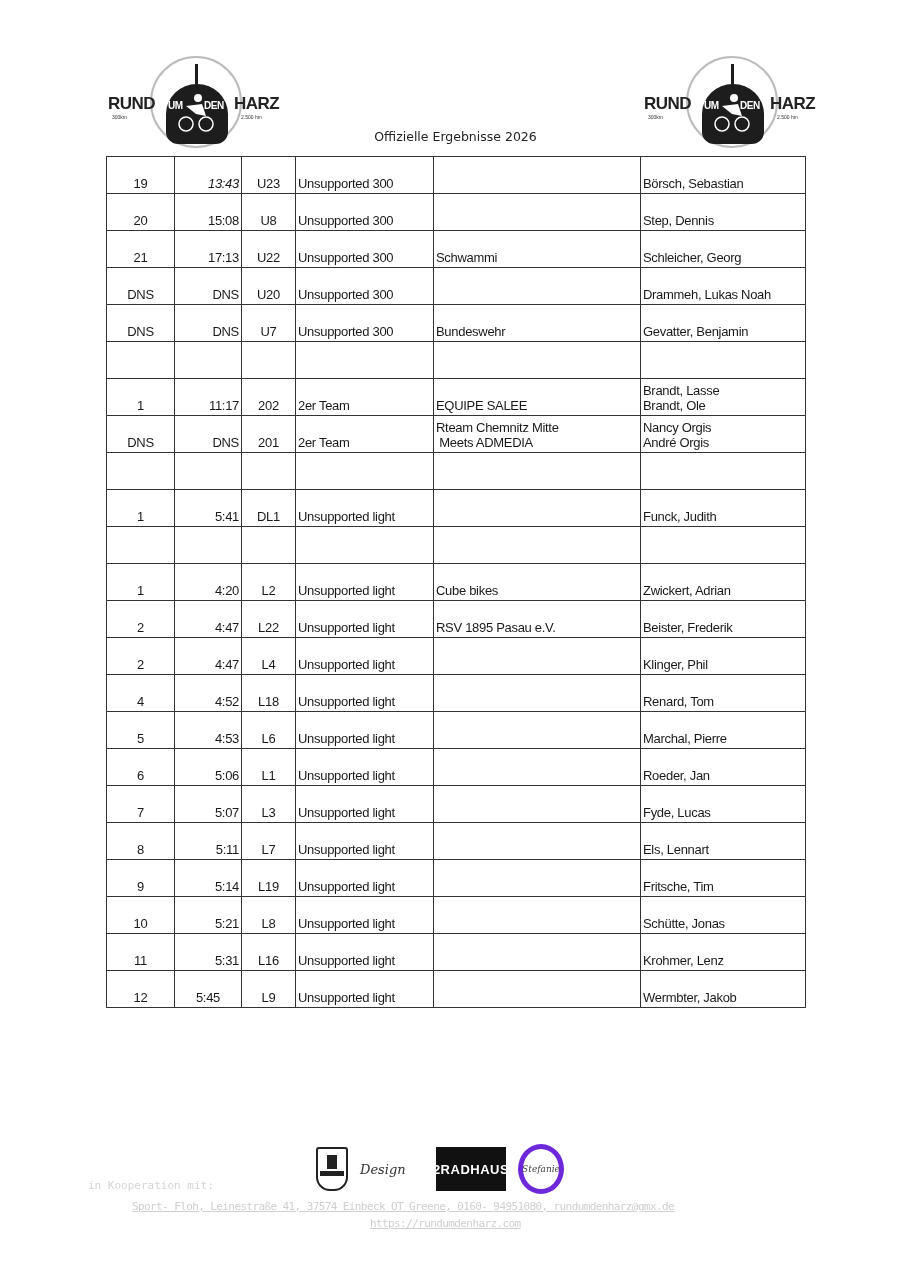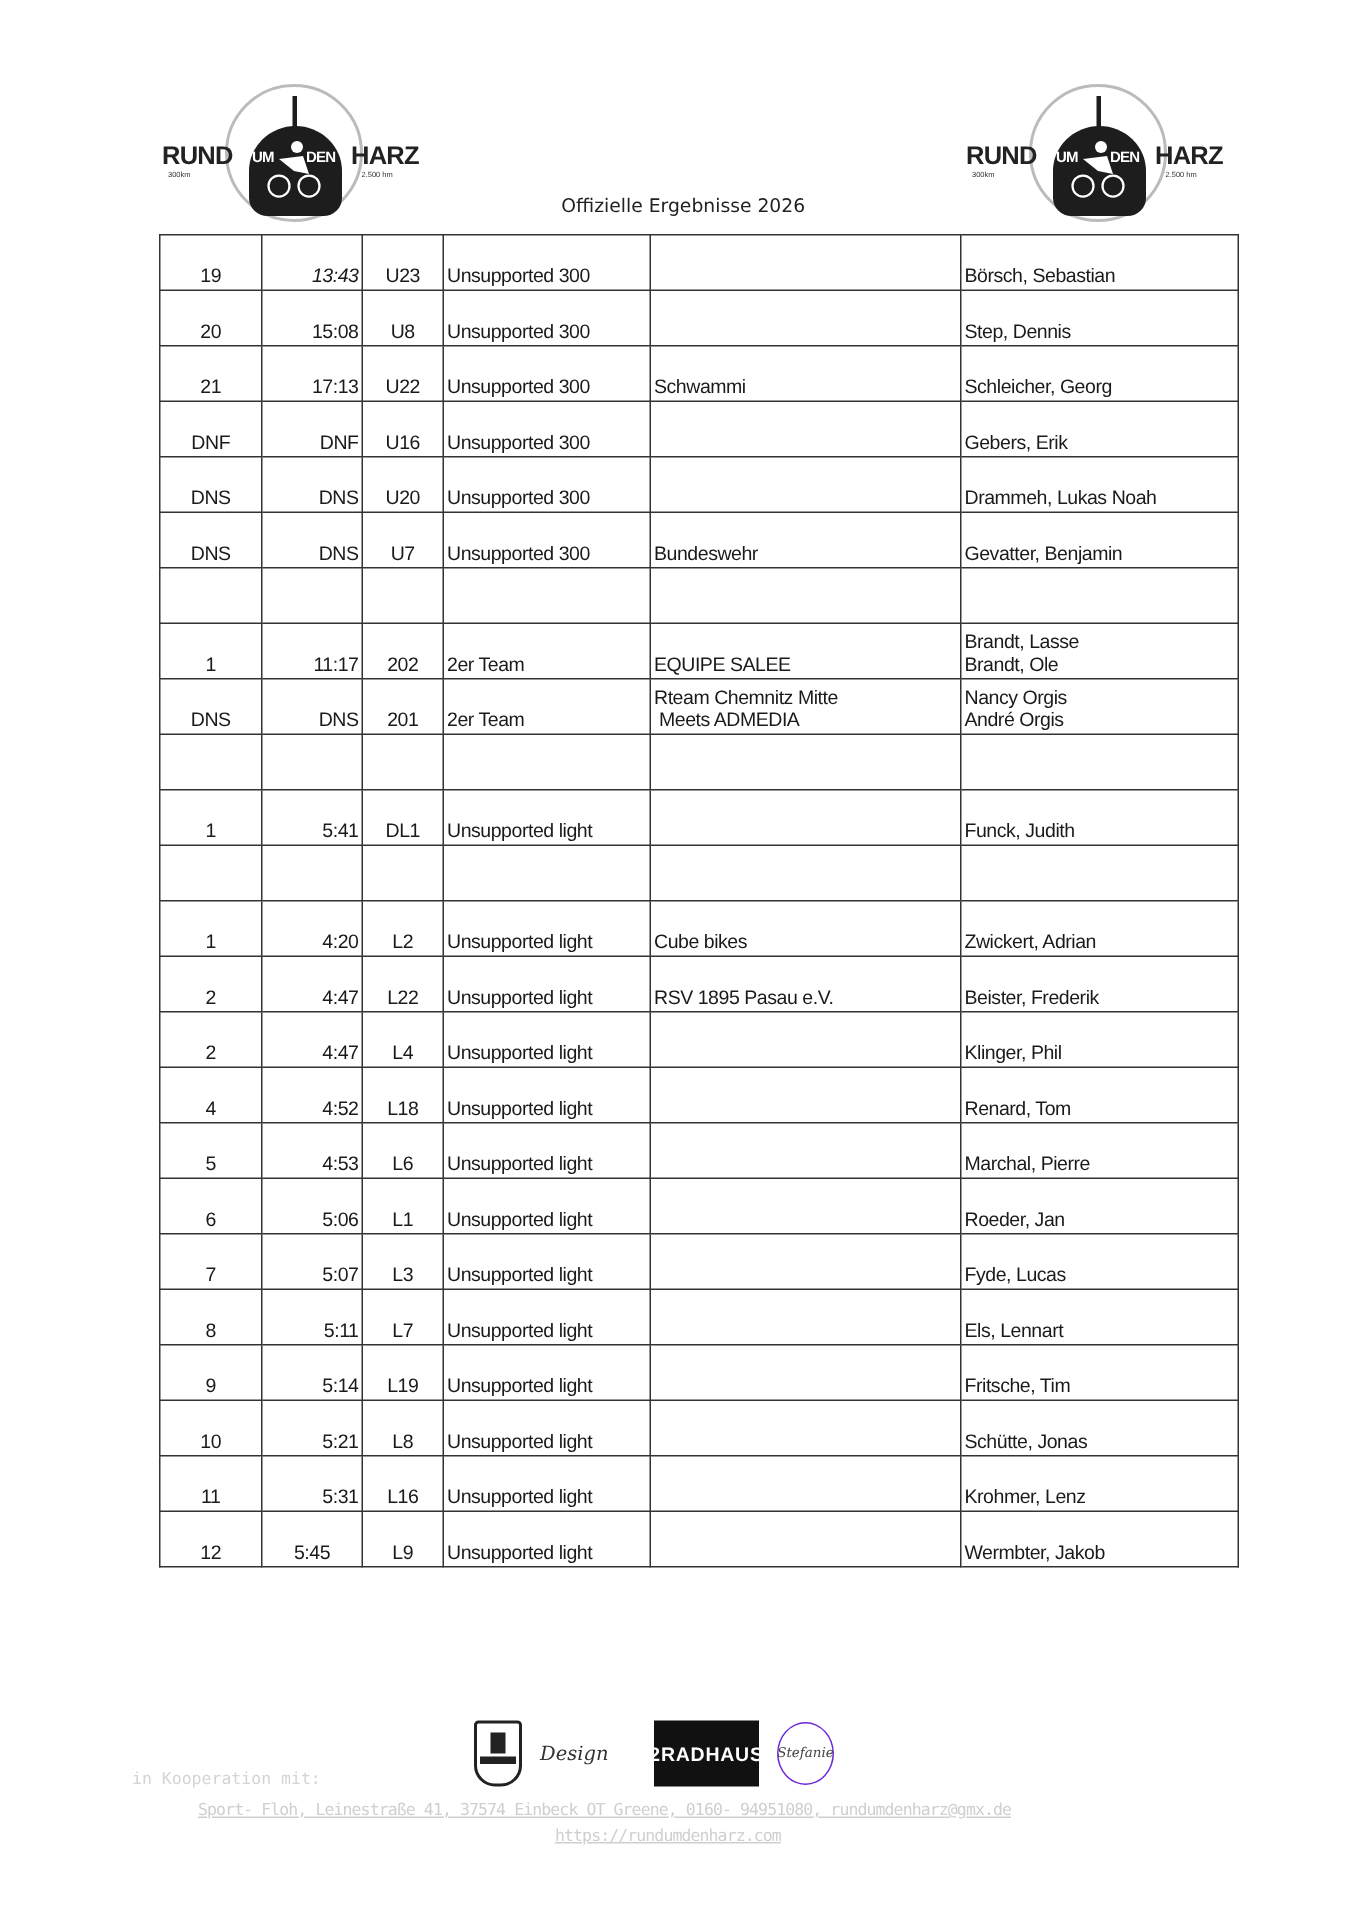--- a/index.html
+++ b/index.html
@@ -29,29 +29,29 @@
 
   table.results { position: absolute; top: 156px; left: 106px; border-collapse: collapse;
                   font-size: 13px; letter-spacing: -0.3px; }
   table.results td { border: 1px solid #333; padding: 0 2px 2px 2px; height: 37px;
                      vertical-align: bottom; line-height: 15px; box-sizing: border-box; }
   .c-place { width: 68px; text-align: center; }
   .c-time { width: 67px; text-align: right; }
   .c-num { width: 54px; text-align: center; }
   .c-cat { width: 138px; text-align: left; }
   .c-team { width: 207px; text-align: left; }
-  .c-name { width: 185px; text-align: left; }
+  .c-name { width: 165px; text-align: left; }
 
   .sponsors { position: absolute; top: 1146px; left: 316px; height: 46px; display: flex; gap: 12px; align-items: center; }
   .sp-crest { width: 32px; height: 44px; border: 2px solid #222; border-radius: 3px 3px 14px 14px; position: relative; box-sizing: border-box; }
   .sp-crest .castle { position: absolute; left: 9px; top: 6px; width: 10px; height: 14px; background: #222; }
   .sp-crest .band { position: absolute; left: 2px; top: 22px; width: 24px; height: 5px; background: #222; }
   .sp-insel { width: 64px; height: 40px; font-family: "DejaVu Serif", serif; font-style: italic; font-size: 13px; color: #333; display: flex; align-items: center; }
   .sp-2rad { width: 70px; height: 44px; background: #111; color: #fff; font-weight: bold; font-size: 13px; display: flex; align-items: center; justify-content: center; letter-spacing: 0.5px; }
-  .sp-sig { width: 36px; height: 40px; border: 1px solid #6d28d9; border-radius: 50%; font-family: "DejaVu Serif", serif; font-style: italic; font-size: 9px; color: #444; display: flex; align-items: center; justify-content: center; }
+  .sp-sig { width: 36px; height: 40px; border: 5px solid #6d28d9; border-radius: 50%; font-family: "DejaVu Serif", serif; font-style: italic; font-size: 9px; color: #444; display: flex; align-items: center; justify-content: center; }
 
   .coop { position: absolute; top: 1179px; left: 88px; font-family: "DejaVu Sans Mono", monospace; font-size: 11px; color: #d4d4d4; }
   .addr { position: absolute; top: 1200px; left: 132px; font-family: "DejaVu Sans Mono", monospace; font-size: 11px; color: #cfcfcf; text-decoration: underline; white-space: nowrap; letter-spacing: -0.6px; }
   .url { position: absolute; top: 1217px; left: 370px; font-family: "DejaVu Sans Mono", monospace; font-size: 11px; color: #cfcfcf; text-decoration: underline; letter-spacing: -0.6px; }
 </style>
 </head>
 <body>
 
 <div class="logo left">
   <div class="circle"></div>
@@ -111,28 +111,20 @@
       </tr>
       <tr>
         <td class="c-place" style="white-space: pre;">21</td>
         <td class="c-time" style="white-space: pre;">17:13</td>
         <td class="c-num" style="white-space: pre;">U22</td>
         <td class="c-cat" style="white-space: pre;">Unsupported 300</td>
         <td class="c-team" style="white-space: pre;">Schwammi</td>
         <td class="c-name" style="white-space: pre;">Schleicher, Georg</td>
       </tr>
       <tr>
-        <td class="c-place" style="white-space: pre;">DNF</td>
-        <td class="c-time" style="white-space: pre;">DNF</td>
-        <td class="c-num" style="white-space: pre;">U16</td>
-        <td class="c-cat" style="white-space: pre;">Unsupported 300</td>
-        <td class="c-team" style="white-space: pre;"></td>
-        <td class="c-name" style="white-space: pre;">Gebers, Erik</td>
-      </tr>
-      <tr>
         <td class="c-place" style="white-space: pre;">DNS</td>
         <td class="c-time" style="white-space: pre;">DNS</td>
         <td class="c-num" style="white-space: pre;">U20</td>
         <td class="c-cat" style="white-space: pre;">Unsupported 300</td>
         <td class="c-team" style="white-space: pre;"></td>
         <td class="c-name" style="white-space: pre;">Drammeh, Lukas Noah</td>
       </tr>
       <tr>
         <td class="c-place" style="white-space: pre;">DNS</td>
         <td class="c-time" style="white-space: pre;">DNS</td>

